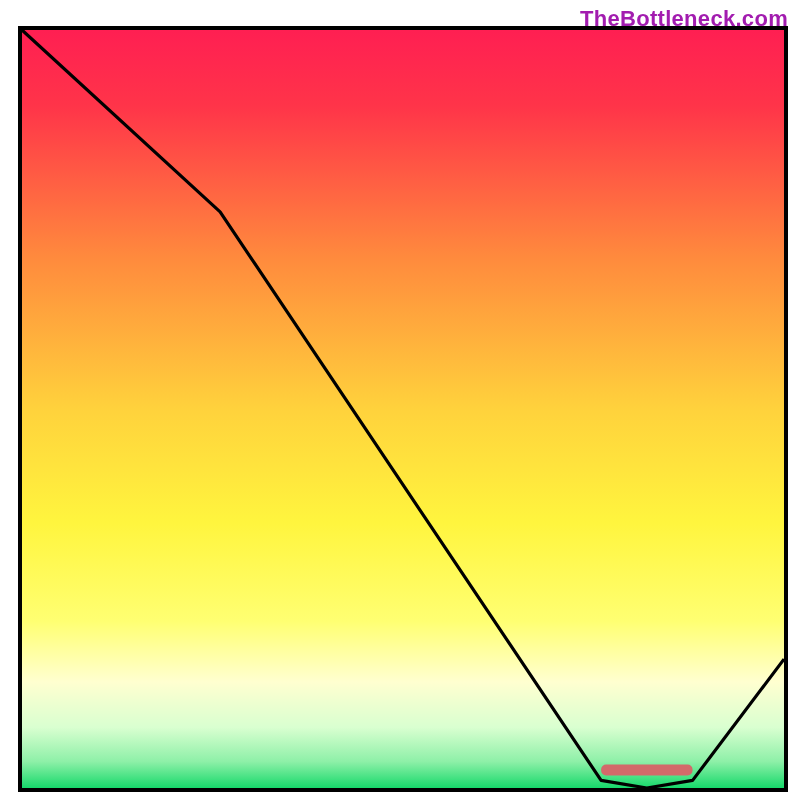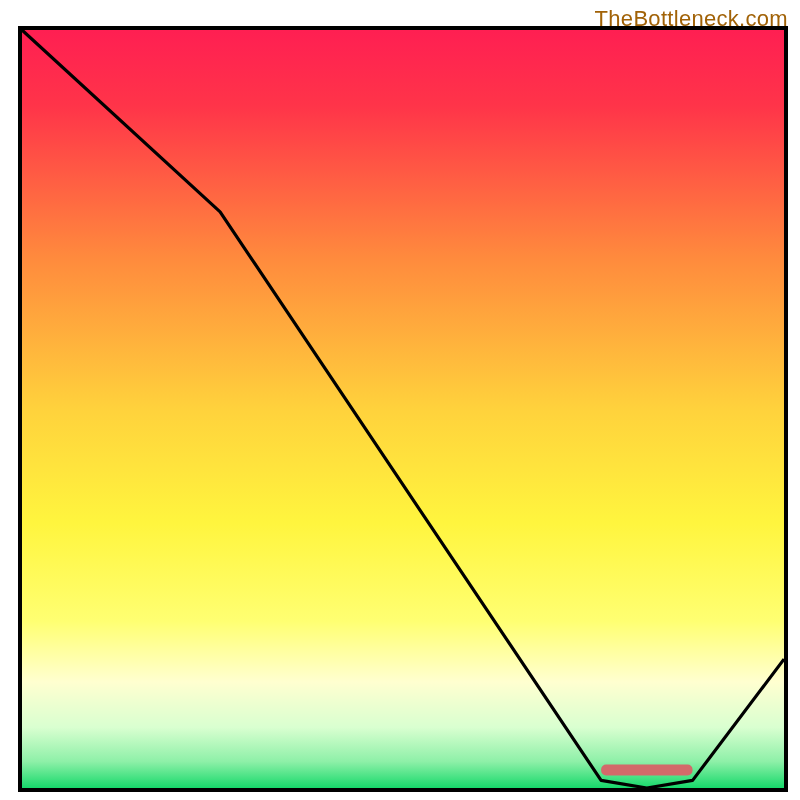--- a/index.html
+++ b/index.html
@@ -12,23 +12,23 @@
   }
   .root {
     width: 800px;
     height: 800px;
     position: relative;
   }
   .watermark {
     position: absolute;
     top: 6px;
     right: 12px;
-    color: #a16207;
+    color: #a21caf;
     font-size: 22px;
-    font-weight: 400;
+    font-weight: 700;
     z-index: 5;
     letter-spacing: 0.3px;
   }
   .frame {
     position: absolute;
     left: 18px;
     top: 26px;
     width: 770px;
     height: 766px;
     border: 4px solid #000;

